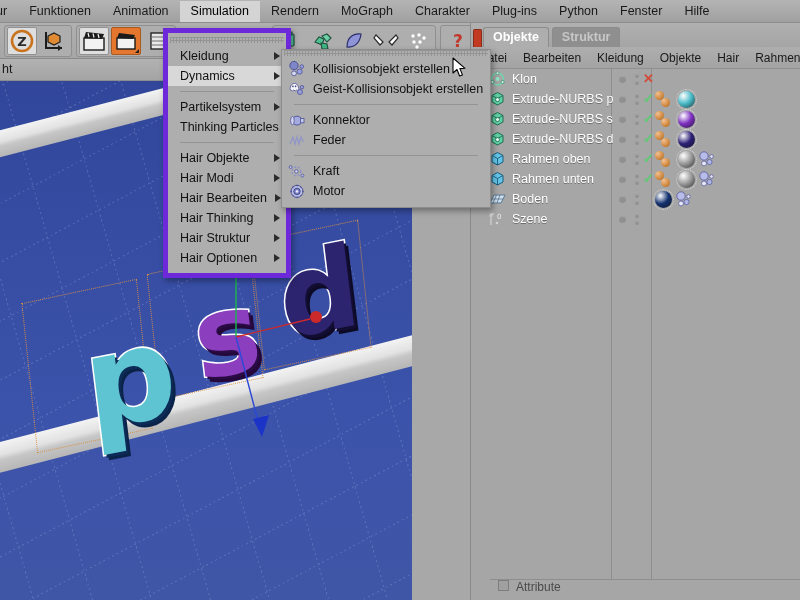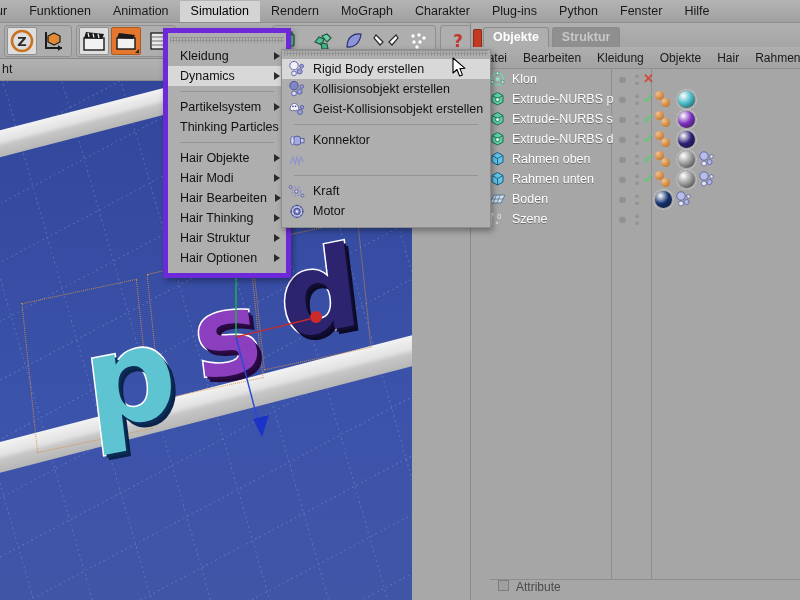--- a/index.html
+++ b/index.html
@@ -690,29 +690,20 @@
         <span class="arrow"></span>
       </div>
       <div class="mi">
         <span class="milabel">Hair Optionen</span>
         <span class="arrow"></span>
       </div>
     </div>
 
   <div id="menu-dyn">
     <div class="grip"></div>
-  <div class="mi hl">
-        <span class="mic"><svg width="18" height="17" viewBox="0 0 18 17">
-            <circle cx="6" cy="4.6" r="4.2" fill="#f0f0f4" stroke="#5a5f9d" stroke-width=".9"></circle>
-            <circle cx="11.6" cy="10.4" r="2.6" fill="#9aa0dd" stroke="#4b5096" stroke-width=".8"></circle>
-            <circle cx="6" cy="12.4" r="2.4" fill="#e6e8f7" stroke="#4b5096" stroke-width=".8"></circle>
-            <circle cx="13.6" cy="5.2" r="1.9" fill="#9aa0dd" stroke="#4b5096" stroke-width=".8"></circle>
-          </svg></span>
-        <span class="milabel">Rigid Body erstellen</span>
-      </div>
       <div class="mi">
         <span class="mic"><svg width="18" height="17" viewBox="0 0 18 17">
             <circle cx="6" cy="4.6" r="4.2" fill="#7f86c8" stroke="#474c8e" stroke-width=".9"></circle>
             <circle cx="11.6" cy="10.6" r="2.6" fill="#9aa0dd" stroke="#4b5096" stroke-width=".8"></circle>
             <circle cx="6" cy="12.4" r="2.4" fill="#d6d9f0" stroke="#4b5096" stroke-width=".8"></circle>
             <circle cx="13.8" cy="5.6" r="1.8" fill="#9aa0dd" stroke="#4b5096" stroke-width=".8"></circle>
           </svg></span>
         <span class="milabel">Kollisionsobjekt erstellen</span>
       </div>
       <div class="mi">
@@ -731,20 +722,21 @@
             <ellipse cx="9" cy="8.6" rx="5" ry="4.4" fill="#a5abdf" stroke="#4b5096" stroke-width=".9"></ellipse>
             <ellipse cx="4.4" cy="8.6" rx="1.8" ry="4.2" fill="#d5d8f1" stroke="#4b5096" stroke-width=".8"></ellipse>
             <rect x="12.6" y="6.4" width="3.4" height="4.4" fill="#c8cbea" stroke="#4b5096" stroke-width=".8"></rect>
           </svg></span>
         <span class="milabel">Konnektor</span>
       </div>
       <div class="mi">
         <span class="mic"><svg width="18" height="17" viewBox="0 0 18 17">
             <path d="M2 12 L5 5 L7 12 L9 5 L11 12 L13 5 L15.5 10" fill="none" stroke="#9397c4" stroke-width="1.4"></path>
           </svg></span>
+        <span class="milabel">Feder</span>
       </div>
       <div class="misep"></div>
       <div class="mi">
         <span class="mic"><svg width="18" height="17" viewBox="0 0 18 17">
             <circle cx="8.4" cy="8.4" r="4.4" fill="none" stroke="#8c92cb" stroke-width="1.3" stroke-dasharray="2 1.6"></circle>
             <circle cx="8.4" cy="8.4" r="1.8" fill="#c9ccea" stroke="#4b5096" stroke-width=".8"></circle>
             <circle cx="2.6" cy="4" r="1.5" fill="#b3b8e0" stroke="#4b5096" stroke-width=".7"></circle>
             <circle cx="14.4" cy="12.6" r="1.5" fill="#b3b8e0" stroke="#4b5096" stroke-width=".7"></circle>
           </svg></span>
         <span class="milabel">Kraft</span>

